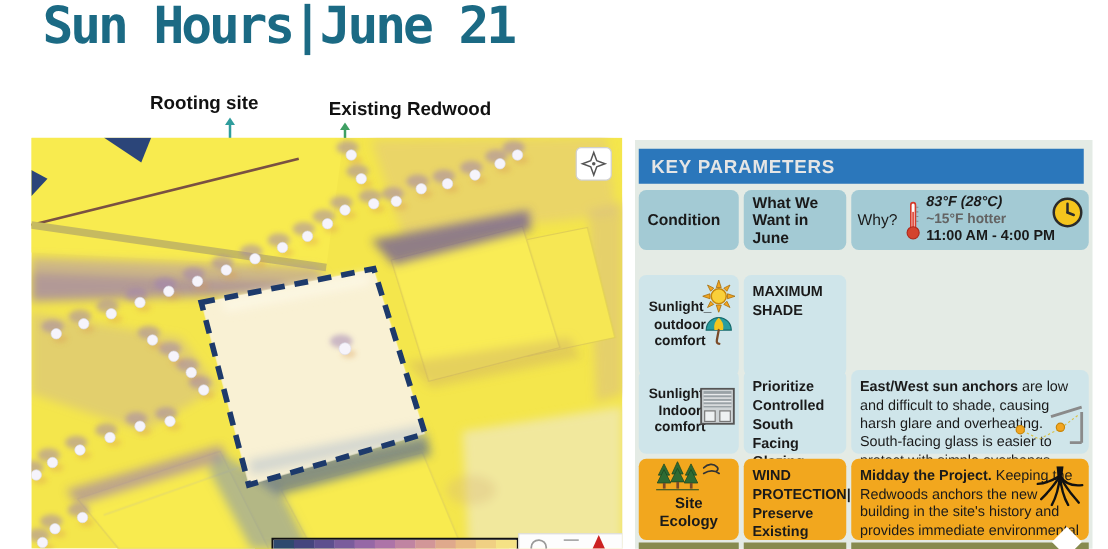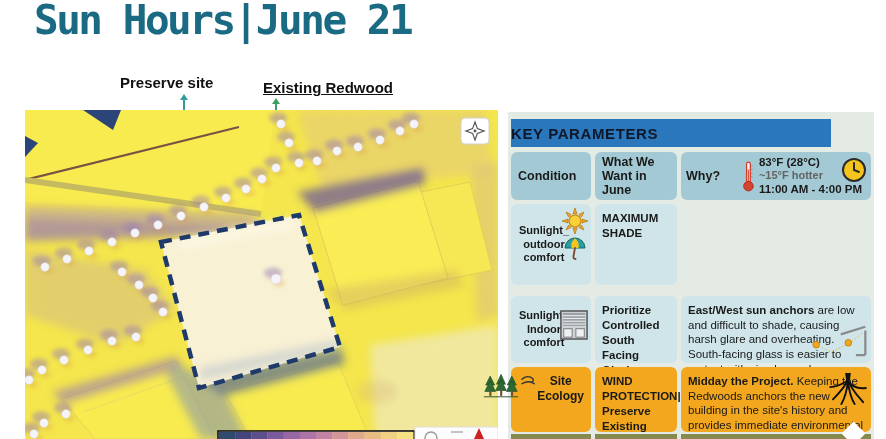--- a/index.html
+++ b/index.html
@@ -10,62 +10,62 @@
        font-weight:bold;font-size:41px;letter-spacing:-2.5px;color:#1b6a84;white-space:pre;}
   
   .map-label{position:absolute;font-size:15px;font-weight:bold;color:#111;}
   .leader{position:absolute;width:2px;}
   .leader .head{position:absolute;left:-3px;top:-5px;width:0;height:0;
        border-left:4px solid transparent;border-right:4px solid transparent;}
   
   .map-wrap{position:absolute;left:25px;top:110px;width:473px;height:329px;overflow:hidden;}
   
   .panel{position:absolute;left:508px;top:112px;width:366px;height:327px;background:#e4ebe5;}
-  .panel-header{position:absolute;left:3px;top:7px;width:320px;height:28px;background:#2b77bb;
-       color:#0f172a;font-size:15px;font-weight:600;letter-spacing:.6px;
-       display:flex;align-items:center;box-sizing:border-box;}
+  .panel-header{position:absolute;left:3px;top:7px;width:356px;height:28px;background:#2b77bb;
+       color:#e5e5e5;font-size:15px;font-weight:600;letter-spacing:.6px;
+       display:flex;align-items:center;padding-left:10px;box-sizing:border-box;}
   .cell{position:absolute;box-sizing:border-box;border-radius:6px;background:#cfe5ea;
        padding:7px 7px;color:#1a1a1a;}
   .cell.hdr{background:#a3cad4;font-weight:bold;font-size:12.5px;display:flex;align-items:center;}
   .c1{left:3px;width:80px;}
   .c2{left:87px;width:82px;}
   .c3{left:173px;width:190px;}
-  .rowA{top:92px;height:81px;}
+  .rowA{top:108px;height:81px;}
   .rowB{top:184px;height:67px;}
   .rowC{top:255px;height:65px;background:#f2a71e;}
   .hdr-row{top:40px;height:48px;}
   .cond{font-size:11px;font-weight:bold;line-height:1.25;text-align:center;}
   .want{font-size:11.5px;font-weight:bold;line-height:1.3;}
   .why{font-size:11.5px;line-height:1.28;}
   .why b{font-weight:bold;}
   .why-head{position:relative;display:flex;gap:4px;align-items:center;padding:4px 5px;}
-  .why-head .lbl{font-size:12.5px;font-weight:bold;margin-right:18px;}
+  .why-head .lbl{font-size:12.5px;font-weight:normal;margin-right:2px;}
   .temp-block{font-size:11.5px;line-height:1.2;}
-  .temp-block .t1{font-weight:bold;}
+  .temp-block .t1{font-weight:bold;font-style:italic;}
   .temp-block .t2{color:#636363;font-size:11px;}
   .temp-block .t3{font-weight:bold;white-space:nowrap;}
   .clock-pos{position:absolute;right:4px;top:5px;}
   .cond-flex{display:flex;height:100%;}
   .cond-flex .txt{width:52px;display:flex;flex-direction:column;justify-content:center;}
   .icon-col{position:absolute;right:3px;top:4px;display:flex;flex-direction:column;align-items:center;gap:1px;}
-  .eco-cell{display:flex;flex-direction:row;justify-content:flex-end;height:100%;box-sizing:border-box;}
+  .eco-cell{display:flex;flex-direction:column;justify-content:flex-end;height:100%;box-sizing:border-box;}
   .eco-icons{display:flex;align-items:flex-start;justify-content:center;gap:2px;margin-bottom:2px;}
   .green-strip{position:absolute;top:322px;height:6px;background:#878a4e;}
   .diamond{position:absolute;left:337px;top:313px;width:17px;height:17px;background:#ffffff;
        transform:rotate(45deg);}
   .roots-pos{position:absolute;right:4px;top:6px;}
   .overhang-pos{position:absolute;right:3px;bottom:2px;}
 </style>
 </head>
 <body>
 
 <div class="slide-title">Sun Hours|June 21</div>
 
-<div class="map-label" style="left:120px;top:74px;">Preserve site</div>
-<div class="map-label" style="left:263px;top:79px;text-decoration:underline;">Existing Redwood</div>
+<div class="map-label" style="left:120px;top:74px;">Rooting site</div>
+<div class="map-label" style="left:263px;top:79px;">Existing Redwood</div>
 <div class="leader" style="left:183px;top:99px;height:131px;background:#2f9d9d;">
   <div class="head" style="border-bottom:6px solid #2f9d9d;"></div>
 </div>
 <div class="leader" style="left:275px;top:103px;height:176px;background:#3f9f63;">
   <div class="head" style="border-bottom:6px solid #3f9f63;"></div>
 </div>
 
 <div class="map-wrap">
 <svg id="map-svg" width="473" height="329" viewBox="0 0 473 329" xmlns="http://www.w3.org/2000/svg">
   <defs>

